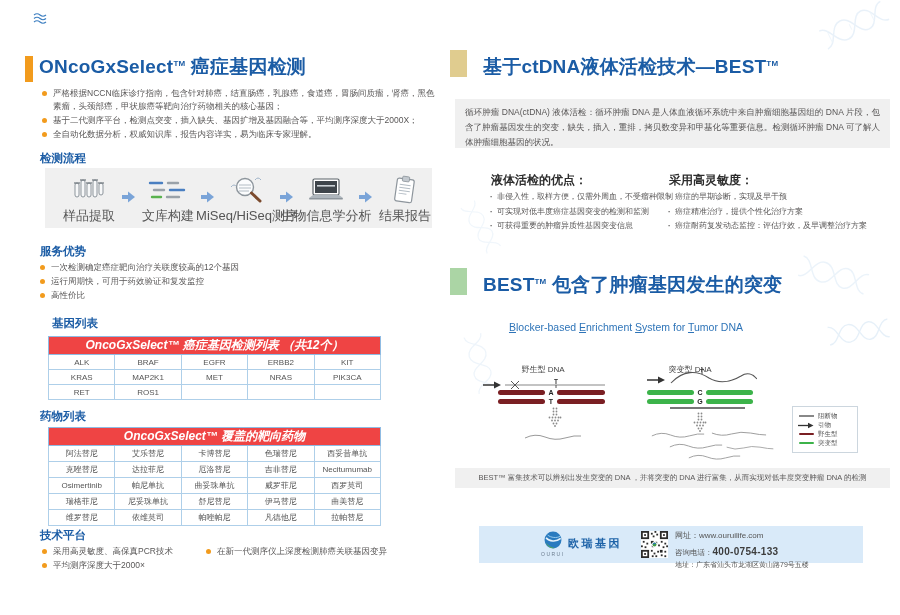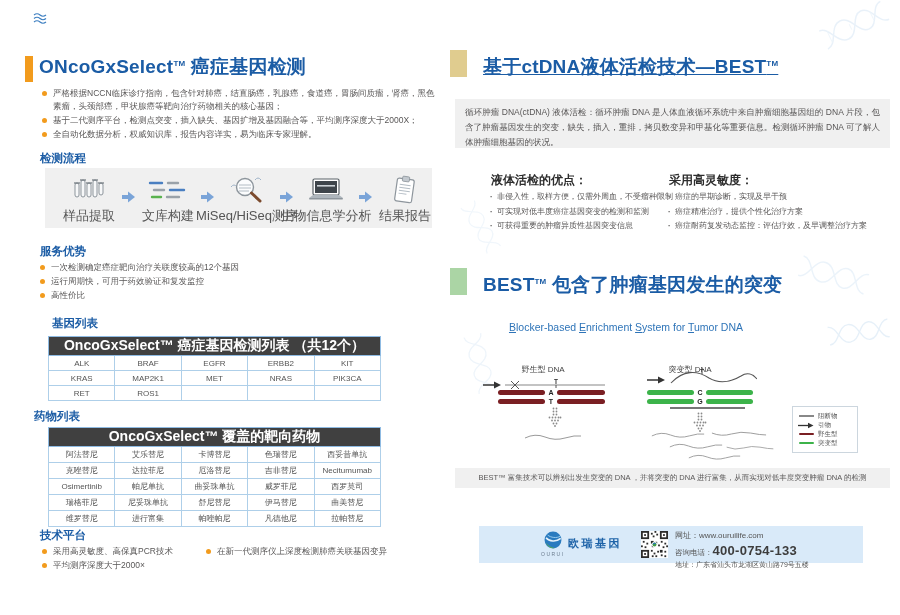--- a/index.html
+++ b/index.html
@@ -11,21 +11,21 @@
   .sec{position:absolute;margin:0;font-size:11.5px;font-weight:bold;color:#1b5ca5;white-space:nowrap;}
   .bullets{position:absolute;list-style:none;margin:0;padding:0;}
   .bullets li{position:relative;padding-left:11px;font-size:8.5px;color:#595757;line-height:13px;margin-bottom:1px;}
   .bullets li::before{content:"";position:absolute;left:0;top:4px;width:5px;height:5px;border-radius:50%;background:#f29b1d;}
   .flowbox{position:absolute;background:#f0f0f0;box-sizing:border-box;display:flex;align-items:flex-start;padding:8px 6px 0 12px;}
   .step{width:64px;display:flex;flex-direction:column;align-items:center;flex:0 0 auto;}
   .ficon{height:28px;display:flex;align-items:center;justify-content:center;}
   .flabel{font-size:13px;color:#555;margin-top:3px;white-space:nowrap;}
   .flow-arrow{flex:0 0 auto;margin:13px 1px 0 1px;}
   .btable{position:absolute;border-collapse:collapse;table-layout:fixed;}
-  .btable th{background:#404040;color:#fff;font-size:14px;font-weight:bold;height:13px;border:1px solid #8fbbe3;padding:0;}
+  .btable th{background:#ef4444;color:#fff;font-size:12px;font-weight:bold;height:13px;border:1px solid #8fbbe3;padding:0;font-style:italic;}
   .btable td{border:1px solid #aecfe9;background:#fff;font-size:8px;color:#555;text-align:center;height:14px;padding:0;}
   .dtable td{height:15px;}
   .graybox{position:absolute;background:#f0f0f0;box-sizing:border-box;}
   .para{font-size:8.5px;line-height:15px;text-align:justify;padding:6px 10px;color:#595757;}
   .subhead{position:absolute;margin:0;font-size:12px;font-weight:bold;color:#2d2d2d;white-space:nowrap;}
   .dotlist{position:absolute;list-style:none;margin:0;padding:0;}
   .dotlist li{position:relative;padding-left:7px;font-size:8px;color:#595757;line-height:14.5px;white-space:nowrap;}
   .dotlist li::before{content:"\00B7";position:absolute;left:0;top:0;font-weight:bold;color:#595757;}
   .subtitle{position:absolute;font-size:10.5px;color:#2e74b8;text-align:center;white-space:nowrap;}
   .subtitle .u{text-decoration:underline;}
@@ -40,21 +40,21 @@
   .legend{position:absolute;border:1px solid #ccd6de;background:#fff;box-sizing:border-box;padding:5px 5px;display:flex;flex-direction:column;justify-content:space-between;}
   .litem{display:flex;align-items:center;gap:4px;height:8px;}
   .lsym{width:16px;display:flex;align-items:center;justify-content:center;flex:0 0 auto;}
   .llabel{font-size:6.5px;color:#555;white-space:nowrap;}
   .lline{width:15px;height:1.5px;background:#888;}
   .lred{height:2.5px;background:#7a1f23;border-radius:1px;}
   .lgrn{height:2.5px;background:#3cb34a;border-radius:1px;}
   .footer{position:absolute;background:#d9eaf9;}
   .fline1{font-size:8px;color:#555;white-space:nowrap;}
   .fphone-label{font-size:7.5px;color:#555;}
-  .fphone{font-size:13px;font-weight:bold;color:#3d3d3d;letter-spacing:.3px;}
+  .fphone{font-size:10px;font-weight:bold;color:#3d3d3d;letter-spacing:.3px;}
   .fline3{font-size:7px;color:#555;white-space:nowrap;}
   .brand{position:absolute;font-size:11px;font-weight:bold;color:#1e63a8;letter-spacing:2.5px;white-space:nowrap;}
   .brandsub{position:absolute;font-size:5px;color:#6b7d8f;letter-spacing:1.5px;}
   .wm{position:absolute;opacity:.45;}
 </style>
 </head>
 <body>
 
 <div class="page">
 
@@ -233,21 +233,21 @@
         <tr>
           <td>RET</td>
           <td>ROS1</td>
           <td></td>
           <td></td>
           <td></td>
         </tr>
       </tbody>
   </table>
 
-  <h2 class="sec" style="left:34px;top:409px;font-family:Liberation Mono, monospace;">药物列表</h2>
+  <h2 class="sec" style="left:40px;top:409px;font-family:Liberation Mono, monospace;">药物列表</h2>
   <table class="btable dtable" style="left:48px;top:427px;width:333px;">
     <thead>
         <tr>
           <th colspan="5">OncoGxSelect™ 覆盖的靶向药物</th>
         </tr>
       </thead>
     <tbody>
         <tr>
           <td>阿法替尼</td>
           <td>艾乐替尼</td>
@@ -271,39 +271,39 @@
         </tr>
         <tr>
           <td>瑞格菲尼</td>
           <td>尼妥珠单抗</td>
           <td>舒尼替尼</td>
           <td>伊马替尼</td>
           <td>曲美替尼</td>
         </tr>
         <tr>
           <td>维罗替尼</td>
-          <td>进行富集</td>
+          <td>依维莫司</td>
           <td>帕唑帕尼</td>
           <td>凡德他尼</td>
           <td>拉帕替尼</td>
         </tr>
       </tbody>
   </table>
 
   <h2 class="sec" style="left:40px;top:528px;font-family:Liberation Serif, serif;">技术平台</h2>
   <ul class="bullets" style="left:42px;top:545px;width:160px;">
       <li>采用高灵敏度、高保真PCR技术</li>
       <li>平均测序深度大于2000×</li>
     </ul>
   <ul class="bullets" style="left:206px;top:545px;width:220px;">
       <li>在新一代测序仪上深度检测肺癌关联基因变异</li>
     </ul>
 
   <div class="bar" style="left:450px;top:50px;width:17px;height:27px;background:#e0cc8f;"></div>
-  <h1 class="title" style="left:483px;top:54px;text-decoration:underline;"><span>基于ctDNA液体活检技术—BEST</span><sup class="tm">TM</sup></h1>
+  <h1 class="title" style="left:483px;top:54px;"><span>基于ctDNA液体活检技术—BEST</span><sup class="tm">TM</sup></h1>
 
   <div class="graybox para" style="left:455px;top:99px;width:435px;height:49px;">循环肿瘤 DNA(ctDNA) 液体活检：循环肿瘤 DNA 是人体血液循环系统中来自肿瘤细胞基因组的 DNA 片段，包含了肿瘤基因发生的突变，缺失，插入，重排，拷贝数变异和甲基化等重要信息。检测循环肿瘤 DNA 可了解人体肿瘤细胞基因的状况。</div>
 
   <h3 class="subhead" style="left:491px;top:172px;">液体活检的优点：</h3>
   <ul class="dotlist" style="left:490px;top:190px;">
       <li>非侵入性，取样方便，仅需外周血，不受瘤种限制</li>
       <li>可实现对低丰度癌症基因突变的检测和监测</li>
       <li>可获得重要的肿瘤异质性基因突变信息</li>
     </ul>
 

